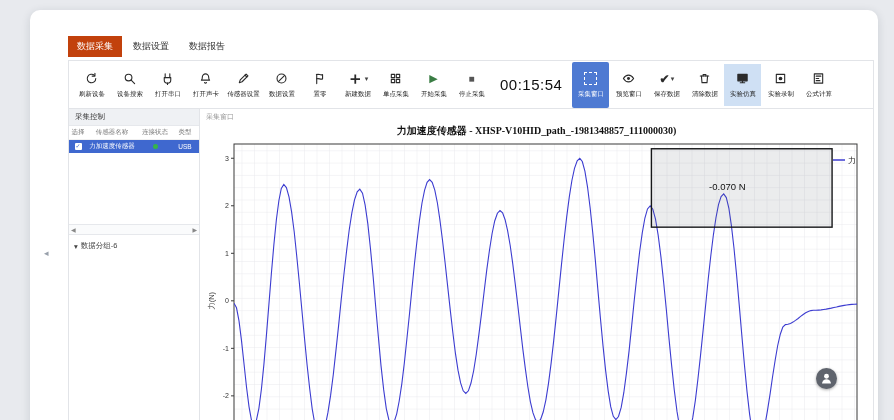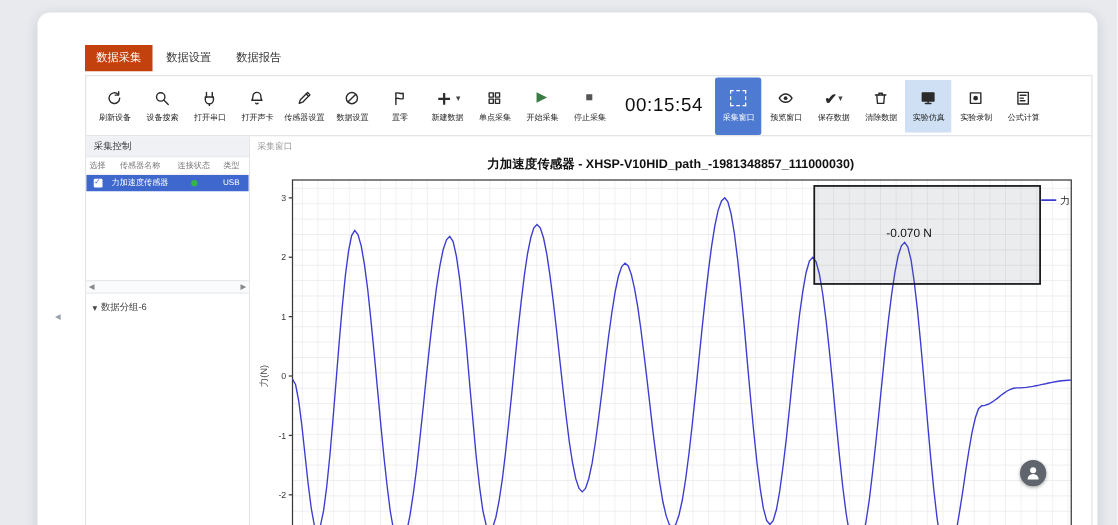--- a/index.html
+++ b/index.html
@@ -58,21 +58,21 @@
   .datalist{flex:1;background:#fff;}
   .tree{padding:4px 3px;font-size:7.5px;color:#333;}
   .tree-group{display:flex;gap:3px;align-items:center;padding:2px;color:#444;cursor:default;}
   .tree-item{margin:2px 0 0 6px;border-left:3px solid #3f68cf;background:#f5f7fa;padding:2px 4px;cursor:default;}
   .tree-item .name{font-size:7.5px;color:#151515;}
   .tree-item .sub{display:flex;justify-content:space-between;font-size:6.5px;color:#8a8a8a;margin-top:2px;}
   
   .main{flex:1;display:flex;flex-direction:column;min-width:0;}
   .panel-label{font-size:7px;color:#999;padding:3px 6px 1px;}
   .chart{flex:1;position:relative;padding:0 4px;}
-  .chart-title{text-align:center;font-size:10px;font-weight:bold;color:#101010;margin:1px 0 0;}
+  .chart-title{text-align:center;font-size:10px;font-weight:bold;color:#101010;margin:1px 0 0;font-family:Liberation Serif, serif;}
   svg text{font-family:"Liberation Sans","DejaVu Sans",sans-serif;}
   
   .collapse{position:absolute;left:44px;top:248px;color:#98a0ab;font-size:9px;}
   .fab{position:absolute;left:816px;top:368px;width:21px;height:21px;border-radius:50%;
     background:#5f646d;display:flex;align-items:center;justify-content:center;
     box-shadow:0 1px 3px rgba(0,0,0,.35);cursor:default;}
 </style>
 </head>
 <body>
 

